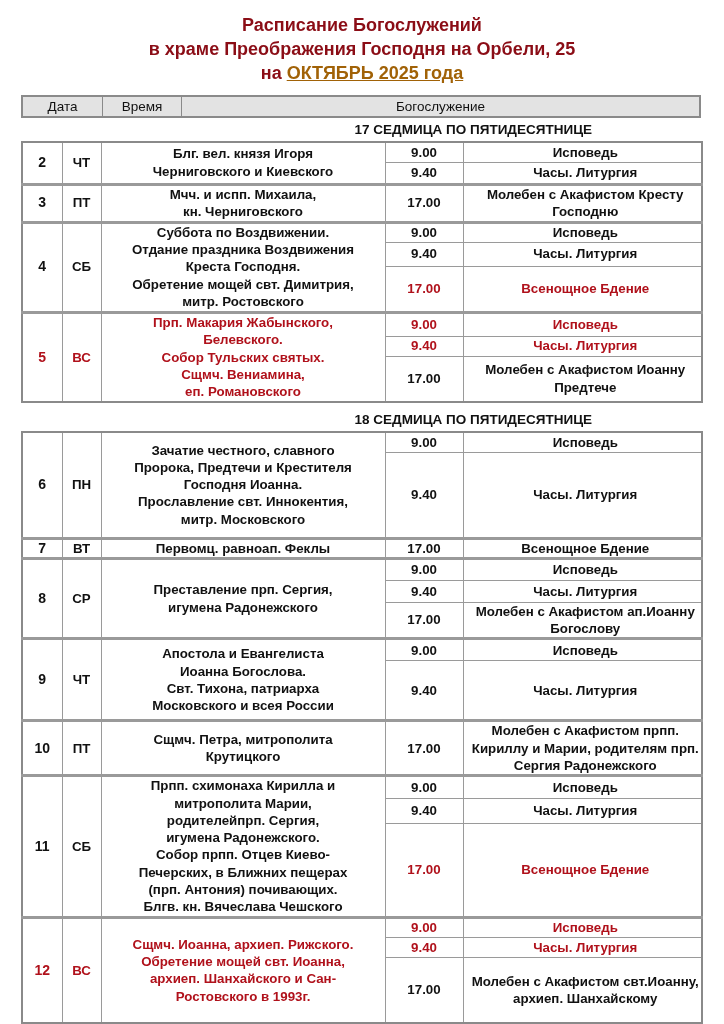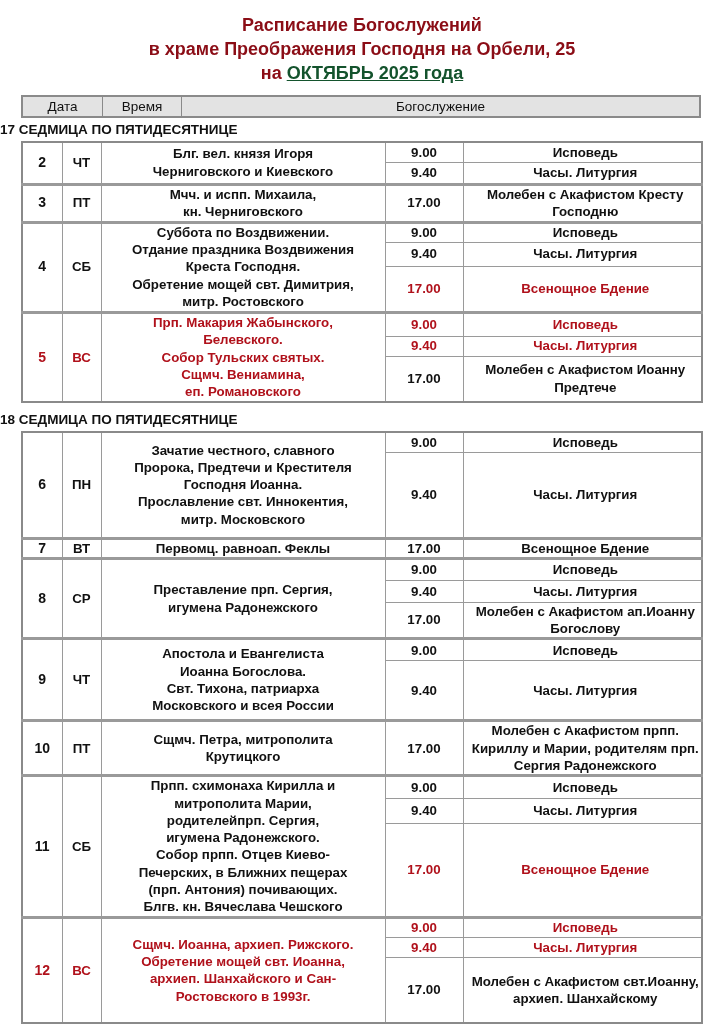--- a/index.html
+++ b/index.html
@@ -8,30 +8,30 @@
     font-family: "Liberation Sans", "DejaVu Sans", sans-serif;
     color: #111;
   }
   .title {
     position: absolute; left: 0; width: 724px; text-align: center;
     color: #8b0d16; font-weight: bold; font-size: 18px; line-height: 24px;
   }
   .title.t1 { top: 13px; }
   .title.t2 { top: 37px; }
   .title.t3 { top: 61px; }
-  .title .month { color: #14532d; text-decoration: underline; }
+  .title .month { color: #a16207; text-decoration: underline; }
   .hdr {
     position: absolute; left: 21px; top: 95px; width: 680px; height: 23px;
     background: #e3e3e3; border: 2px solid #8a8a8a; box-sizing: border-box;
     display: flex; font-weight: normal; font-size: 13.5px;
   }
   .hdr div { display: flex; align-items: center; justify-content: center; border-right: 1px solid #8a8a8a; }
   .hdr div:last-child { border-right: none; text-align: right; }
   .week {
-    position: absolute; left: 0; width: 592px; text-align: left;
+    position: absolute; left: 0; width: 592px; text-align: right;
     font-weight: bold; font-size: 13.5px; line-height: 18px;
   }
   table.blk {
     position: absolute; left: 21px; width: 680px; border-collapse: collapse;
     table-layout: fixed; border: 2px solid #8a8a8a;
     font-weight: bold; font-size: 13.3px; line-height: 17.3px;
   }
   table.blk td { border: 1px solid #9a9a9a; padding: 0; vertical-align: middle; }
   table.blk tr.daysep td { border-top: 3px solid #9a9a9a; }
   td.c-d, td.c-w, td.c-h, td.c-t { text-align: center; }

